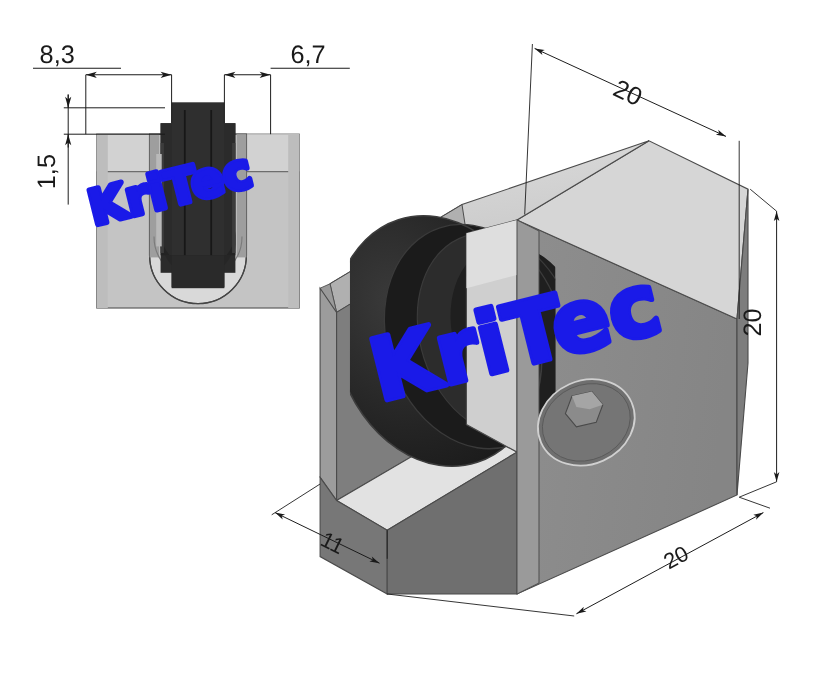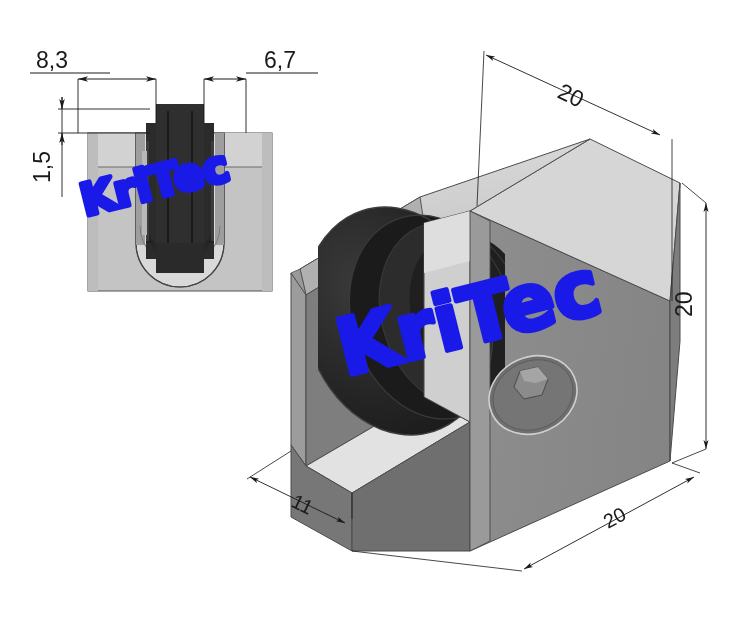--- a/index.html
+++ b/index.html
@@ -1,20 +1,20 @@
 <!DOCTYPE html>
 <html><head>
 <meta charset="utf-8">
 <style>
   html,body{margin:0;padding:0;background:#ffffff;}
   body{
     width:750px;height:624px;overflow:hidden;position:relative;
     font-family:"Liberation Sans", sans-serif;
   }
-  #stage{position:absolute;left:0;top:11px;width:750px;height:488px;text-align:right;}
+  #stage{position:absolute;left:0;top:0;width:750px;height:488px;text-align:right;}
   svg{display:block;}
   .dimtext{
     font-family:"Liberation Sans", sans-serif;
     font-size:23px;fill:#1a1a1a;
   }
   .dimtext-sm{
     font-family:"Liberation Sans", sans-serif;
     font-size:20px;fill:#1a1a1a;
   }
   .wm{

